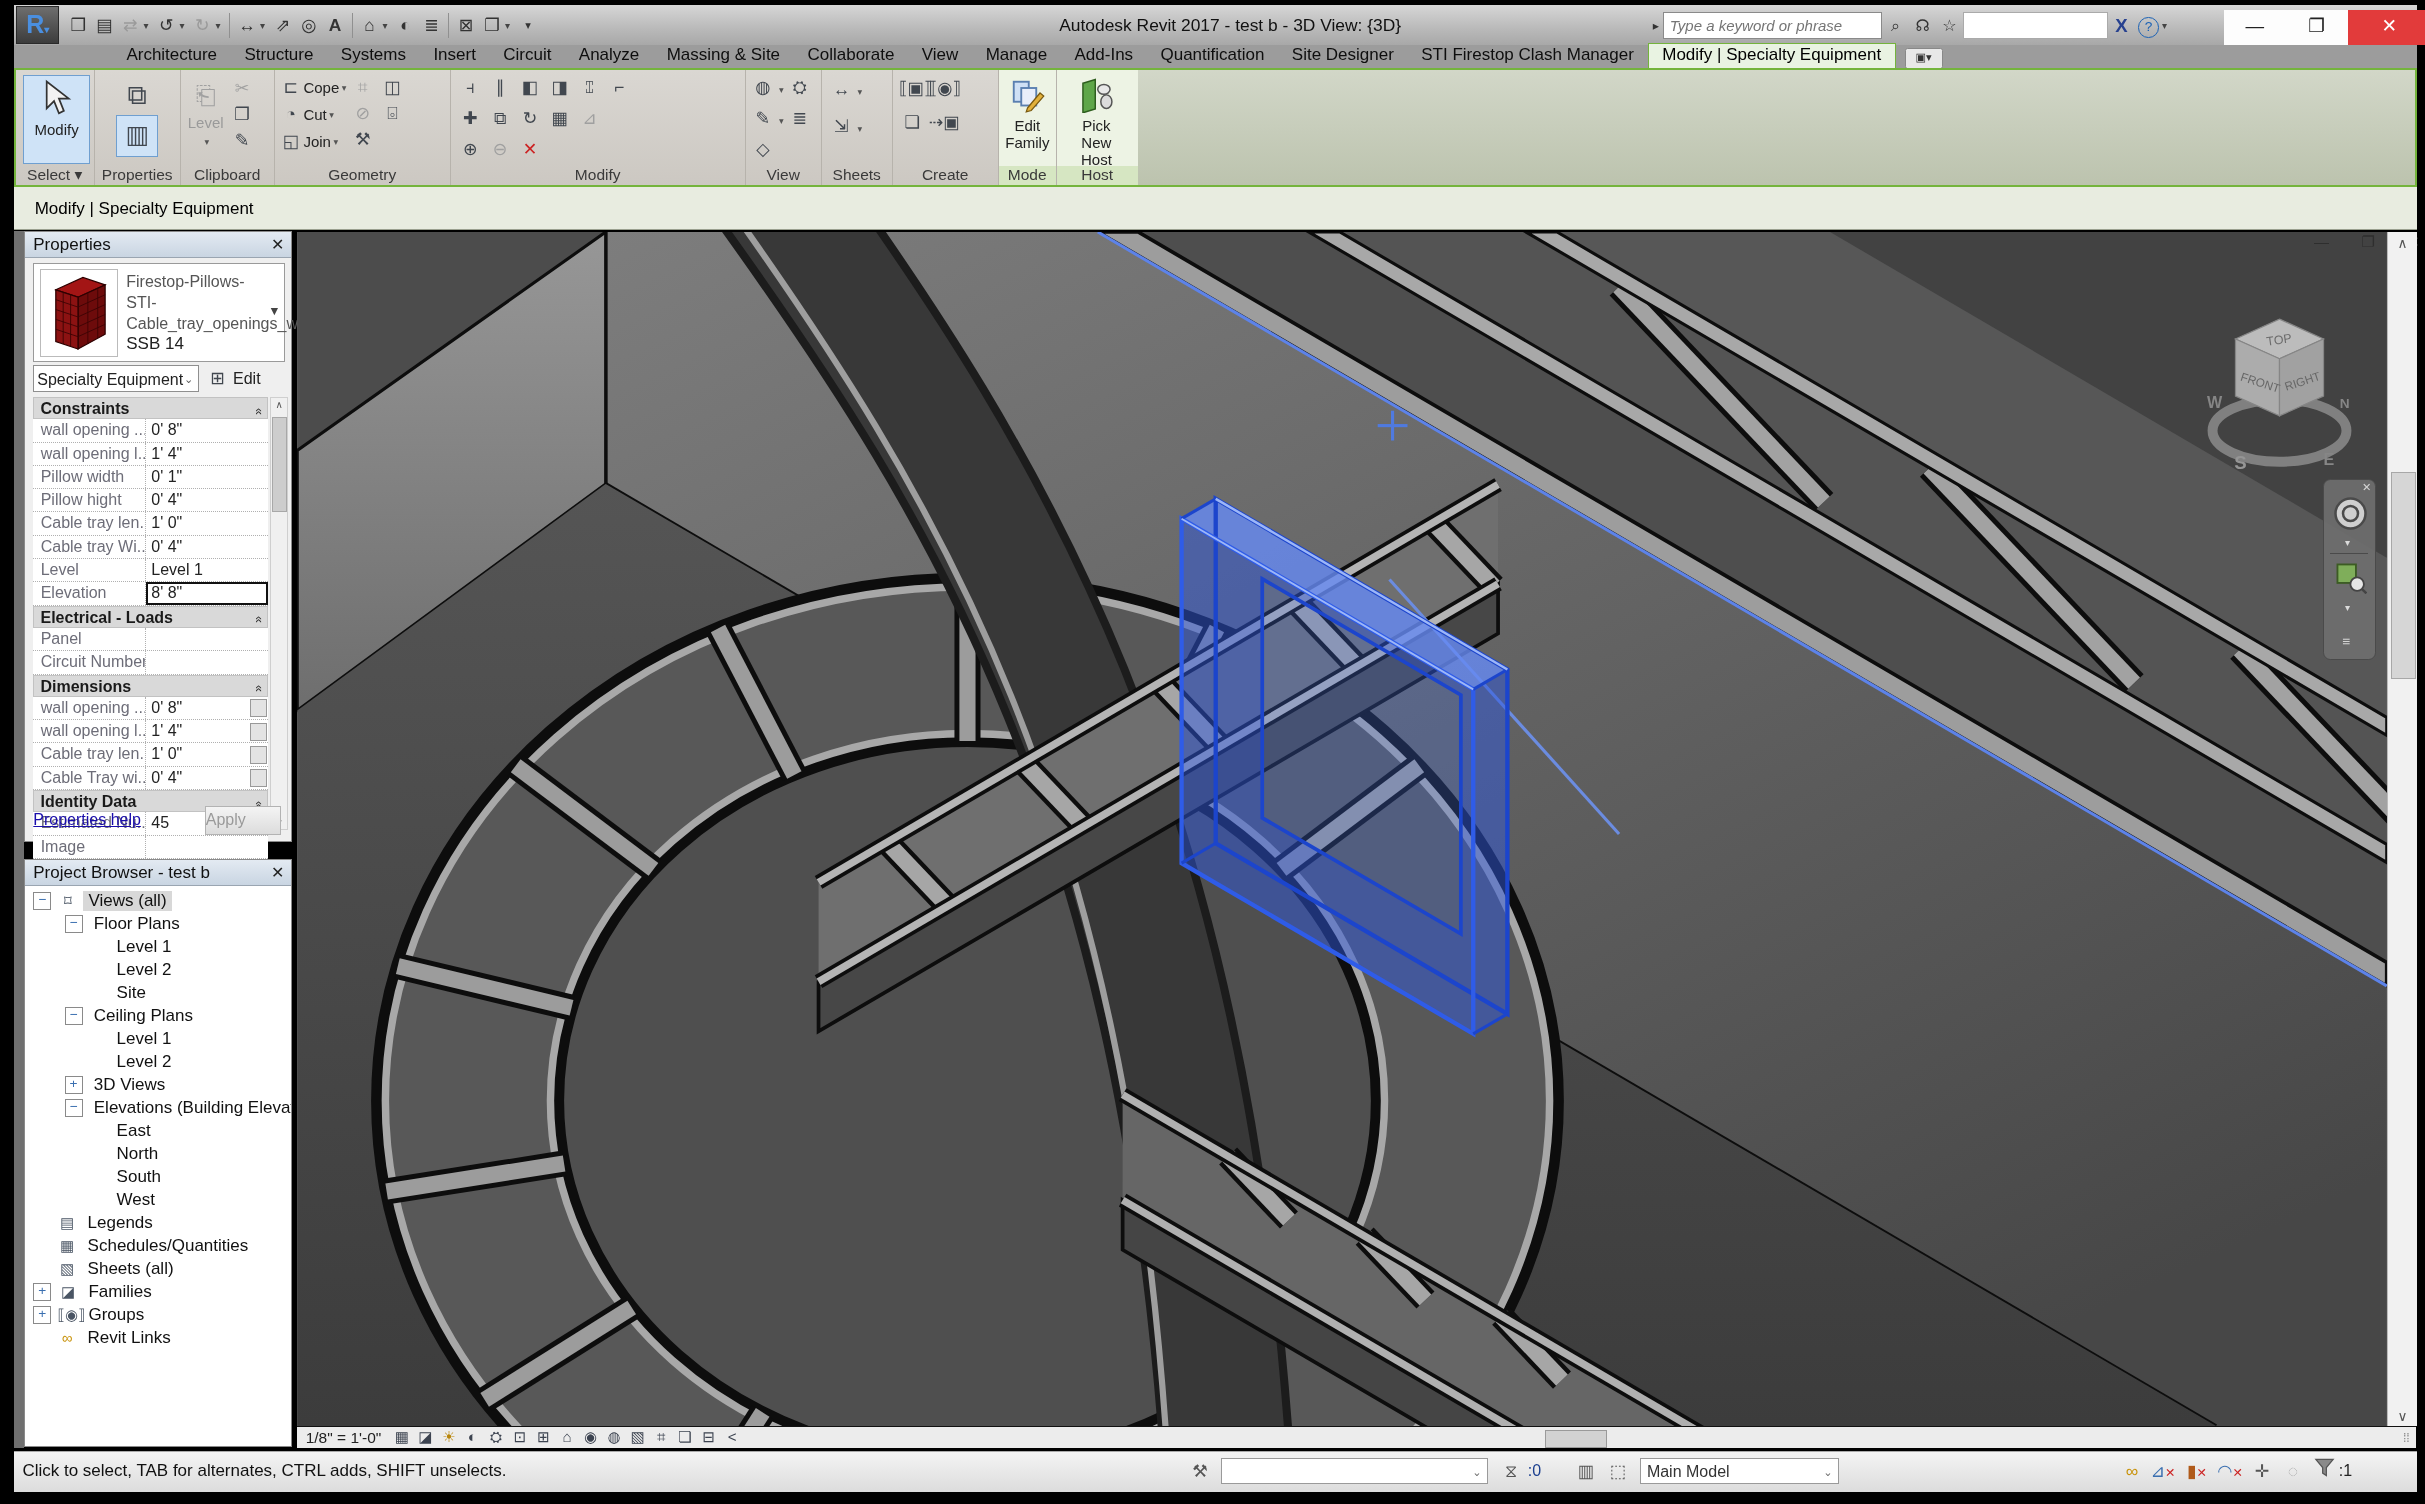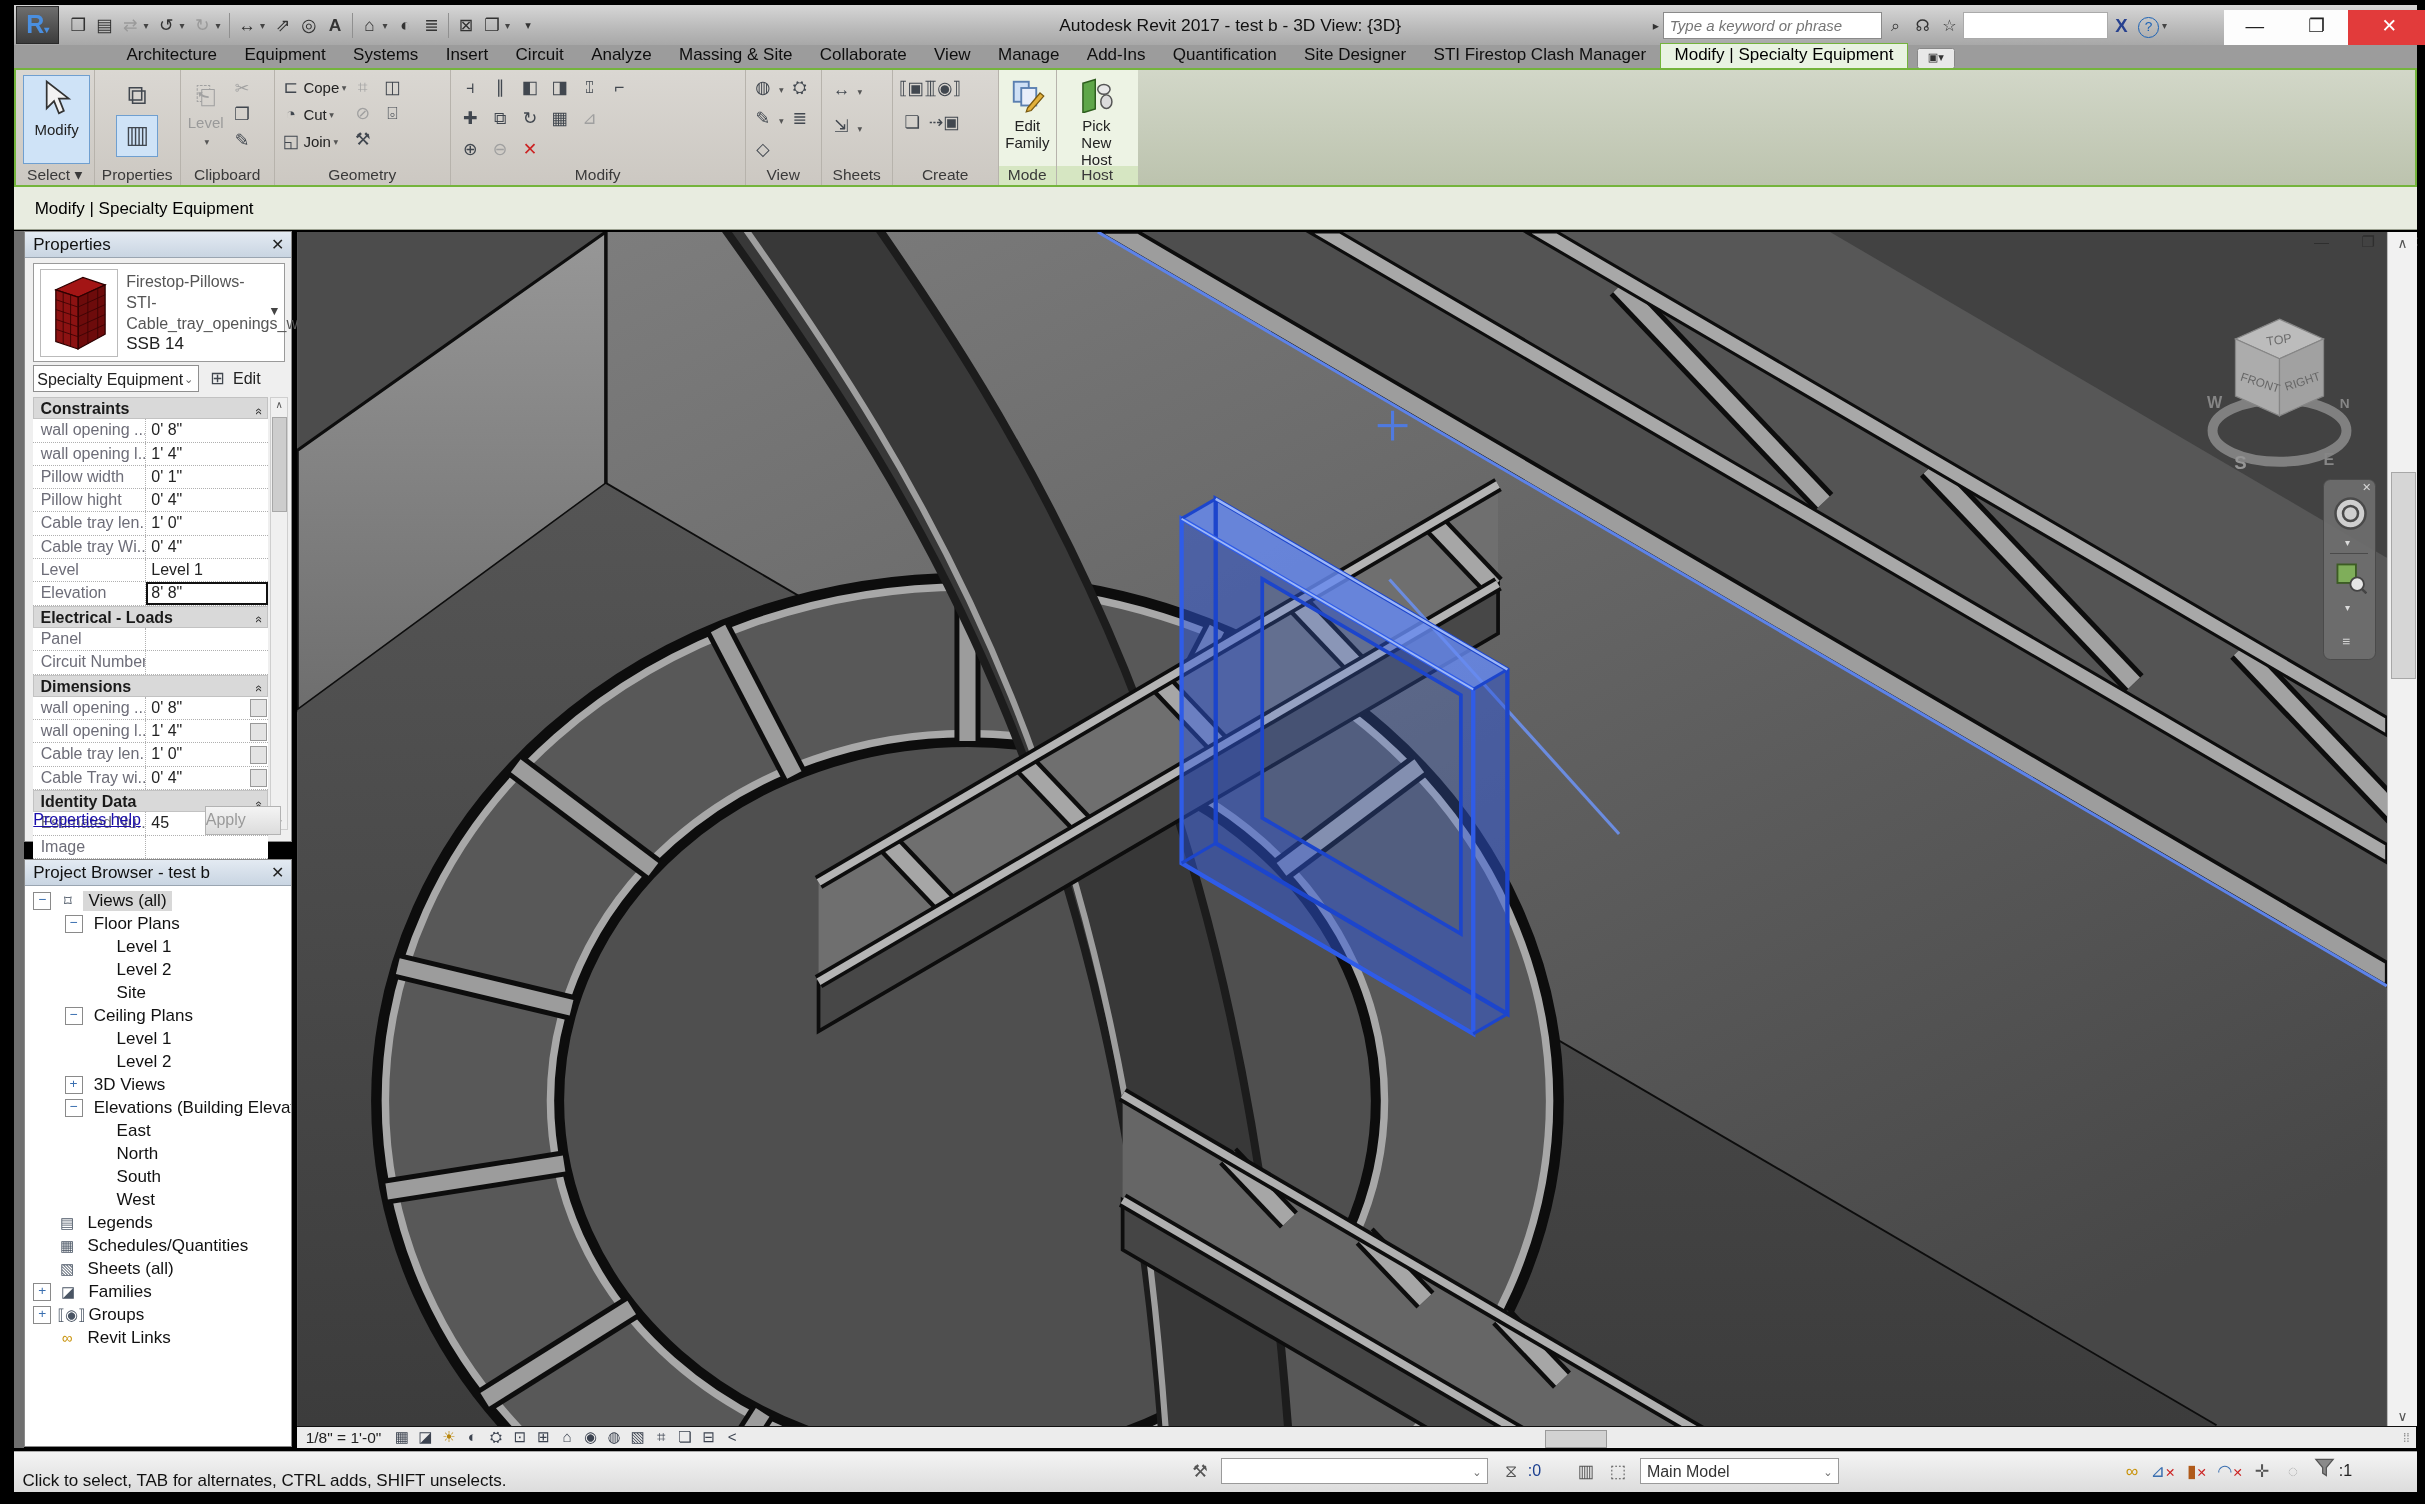--- a/index.html
+++ b/index.html
@@ -100,21 +100,21 @@
   #vscroll .arr{position:absolute;left:0;width:29px;font-size:13.7px;color:#555;text-align:center;}
   #vscroll .thumb{position:absolute;left:2.5px;top:240px;width:23.6px;height:205px;background:#d6d6d6;border:0.6px solid #a8a8a8;}
 
   
   #bottomstrip{left:297px;top:1426px;width:2119px;height:21px;background:#ececec;border-top:1.2px solid #111;display:flex;align-items:center;}
   #vcb-scale{font-size:15.5px;color:#222;padding:0 8.7px;white-space:nowrap;}
   .vcbi{width:23.6px;height:18.6px;font-size:15px;color:#3c4350;text-align:center;line-height:18.6px;}
   #hthumb{position:absolute;left:1248px;top:2.5px;width:60px;height:16px;background:#d2d2d2;border:0.6px solid #9a9a9a;}
   #hgrip{position:absolute;right:6.2px;top:3.7px;font-size:12.4px;color:#888;}
   #statusbar{left:13.7px;top:1451px;width:2403px;height:40px;background:linear-gradient(#f4f4f4,#dcdcdc);border-top:1.2px solid #aaa;font-size:17px;color:#111;}
-  #sb-hint{position:absolute;left:8.7px;top:10px;line-height:38px;}
+  #sb-hint{position:absolute;left:8.7px;top:0;line-height:38px;}
   .sb-ic{position:absolute;top:5px;width:28.6px;height:28.6px;font-size:17.4px;color:#555;text-align:center;line-height:28.6px;}
   .sb-combo{position:absolute;top:6.2px;height:26px;background:#fff;border:0.6px solid #9a9a9a;font-size:16px;color:#333;line-height:26px;padding-left:6.2px;box-sizing:border-box;}
   .sb-combo .cdrop{position:absolute;right:5px;font-size:11.2px;color:#666;}
   .sb-count{position:absolute;top:0;line-height:38px;font-size:16px;color:#1b3f8f;}
 </style>
 </head>
 <body>
 
 <div id="app">
 
@@ -160,21 +160,21 @@
     </div>
     <div class="abs" id="win-btns">
       <div class="wbtn">—</div>
       <div class="wbtn">❐</div>
       <div class="wbtn close">✕</div>
     </div>
   </div>
 
   <div class="abs" id="tabrow">
     <div class="rtab">Architecture</div>
-    <div class="rtab">Equipment</div>
+    <div class="rtab">Structure</div>
     <div class="rtab">Systems</div>
     <div class="rtab">Insert</div>
     <div class="rtab">Circuit</div>
     <div class="rtab">Analyze</div>
     <div class="rtab">Massing &amp; Site</div>
     <div class="rtab">Collaborate</div>
     <div class="rtab">View</div>
     <div class="rtab">Manage</div>
     <div class="rtab">Add-Ins</div>
     <div class="rtab">Quantification</div>

